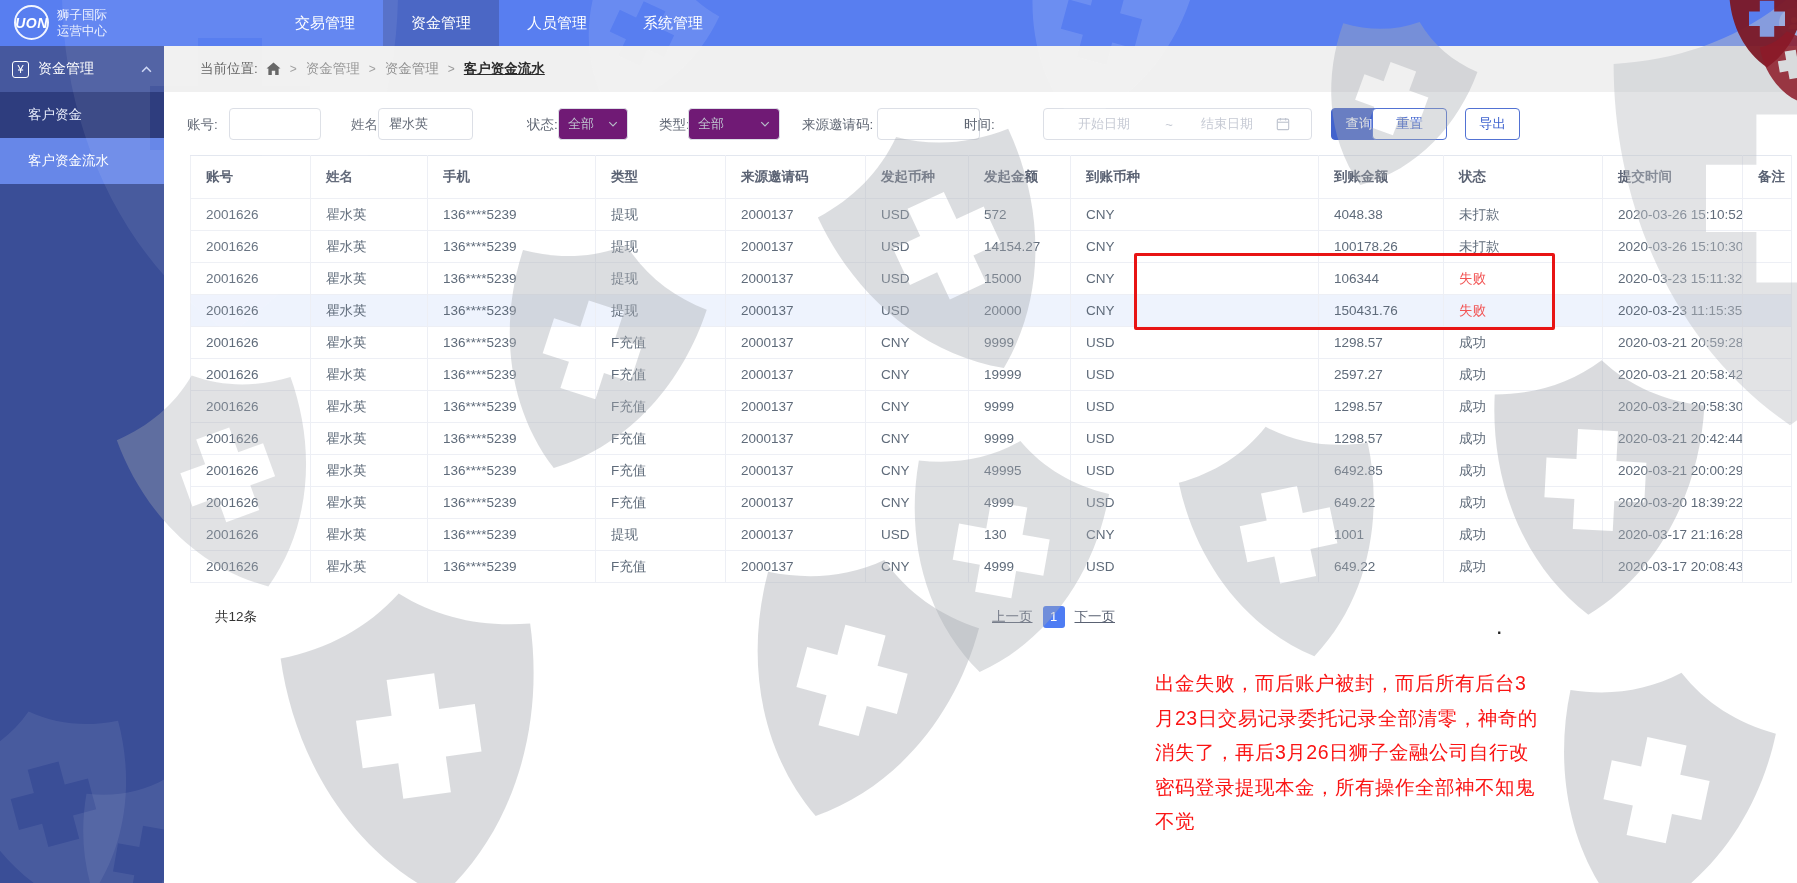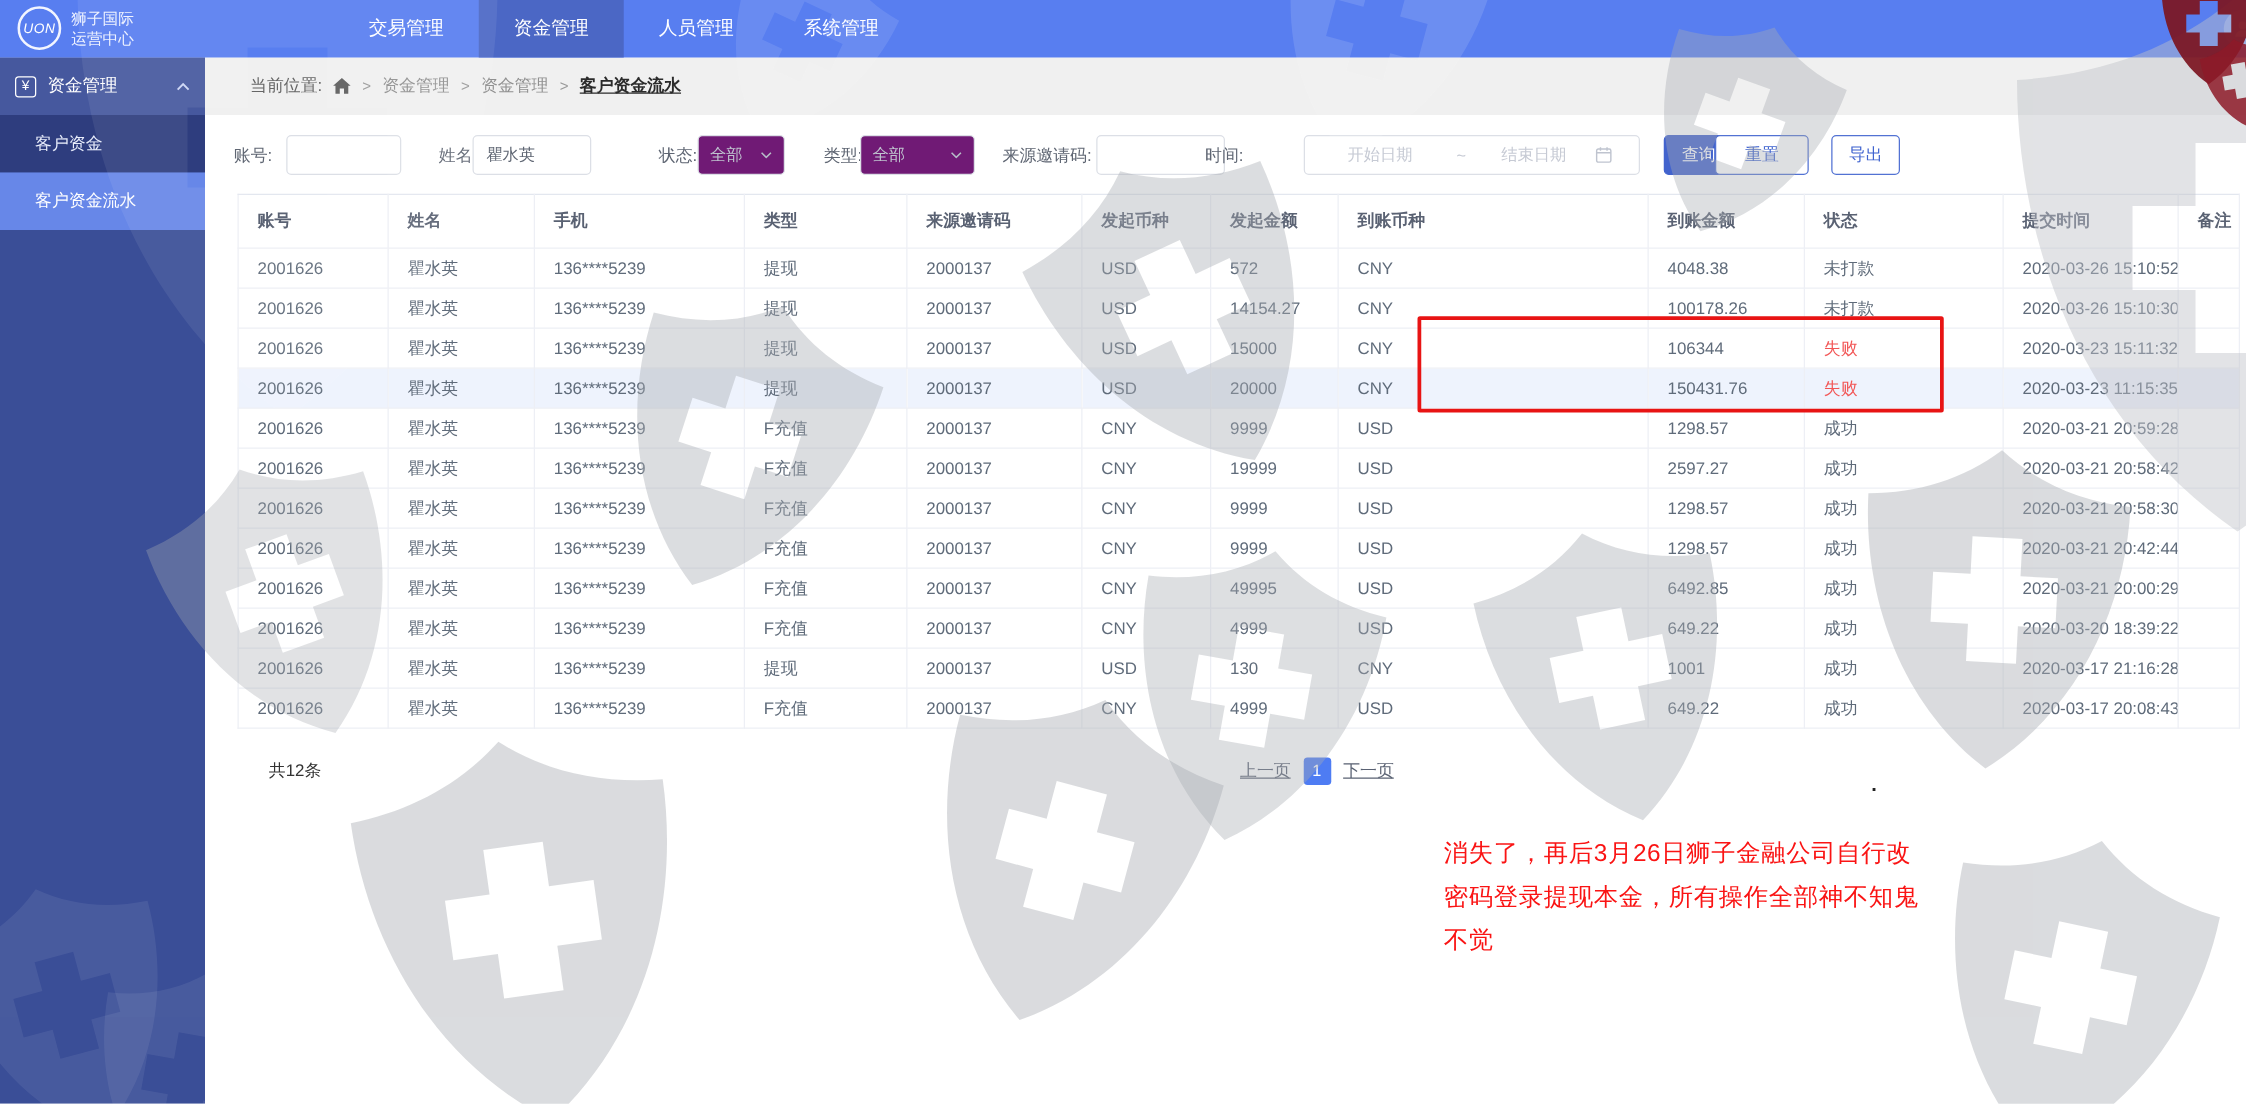--- a/index.html
+++ b/index.html
@@ -8,21 +8,21 @@
     font-family:"Liberation Sans","DejaVu Sans",sans-serif;
     background:#fff; overflow:hidden; position:relative;
   }
   .app { position:absolute; inset:0; width:1797px; height:883px; overflow:hidden; }
 
   
   .topbar { position:absolute; left:0; top:0; width:1797px; height:46px; background:var(--navbar,#587ef0); z-index:20; }
   .logo-area { position:absolute; left:14px; top:5px; display:flex; align-items:center; }
   .logo-circle { width:35px; height:35px; border:2px solid #f2f5ff; border-radius:50%;
     display:flex; align-items:center; justify-content:center;
-    color:#fff; font-size:11px; font-weight:normal; font-style:italic; letter-spacing:.5px; }
+    color:#fff; font-size:14px; font-weight:bold; font-style:italic; letter-spacing:.5px; }
   .brand-text { margin-left:8px; color:#eef2ff; font-size:12.5px; line-height:16px; }
   .nav-tabs { position:absolute; left:267px; top:0; display:flex; height:46px; }
   .nav-tab { width:116px; height:46px; line-height:46px; text-align:center; color:#fff; font-size:15px; cursor:pointer; }
   .nav-tab.active { background:var(--nav_active,#4b67c5); }
   .avatar-wrap { position:absolute; right:-12px; top:8px; width:30px; height:30px; border-radius:50%;
     background:rgba(255,255,255,.25); display:flex; align-items:center; justify-content:center; z-index:60; }
 
   
   .sidebar { position:absolute; left:0; top:46px; width:164px; height:837px; background:#3a4e97; z-index:10; }
   .side-group { height:46px; background:#46589e; display:flex; align-items:center; padding:0 12px; color:#fff; font-size:14px; cursor:pointer; }
@@ -404,20 +404,22 @@
 
     <div class="total-text">共12条</div>
     <div class="pager">
       <span class="pg-link">上一页</span>
       <span class="pg-cur">1</span>
       <span class="pg-link">下一页</span>
     </div>
 
     <div class="dot-mark">.</div>
     <div class="annotation" id="annoBox">
+        <div>出金失败，而后账户被封，而后所有后台3</div>
+        <div>月23日交易记录委托记录全部清零，神奇的</div>
         <div>消失了，再后3月26日狮子金融公司自行改</div>
         <div>密码登录提现本金，所有操作全部神不知鬼</div>
         <div>不觉</div>
       </div>
   </div>
 
   <div class="wm-layer" id="wmLayer">
       <svg class="wm" viewBox="0 0 100 110" style="left: 825px; top: 115px; width: 250px; height: 275px; opacity: 0.4; transform: rotate(-25deg);">
         <use href="#shield" fill="#a8acb2"></use>
       </svg>

